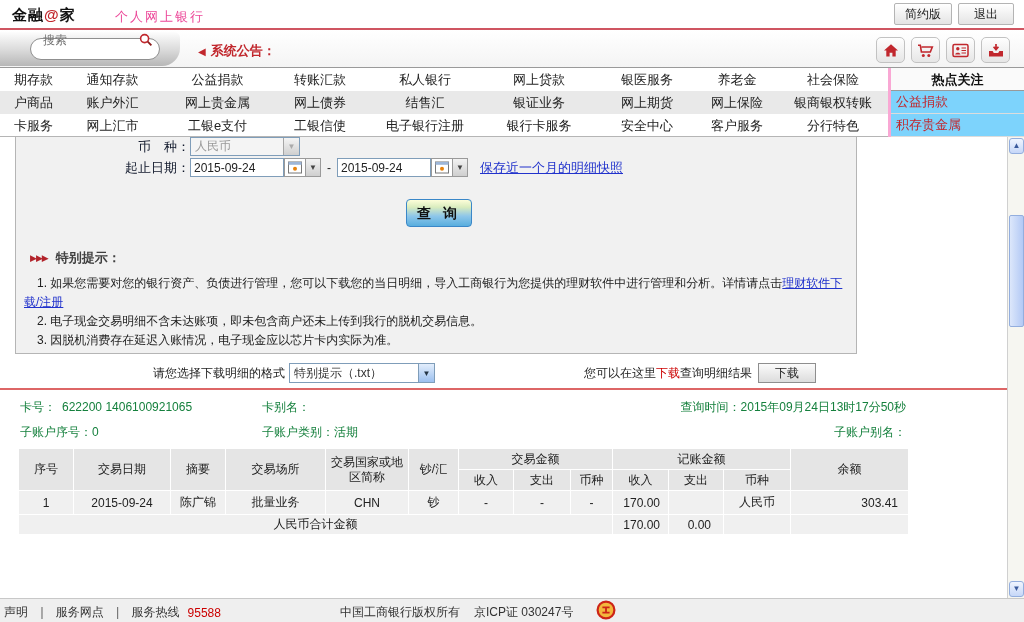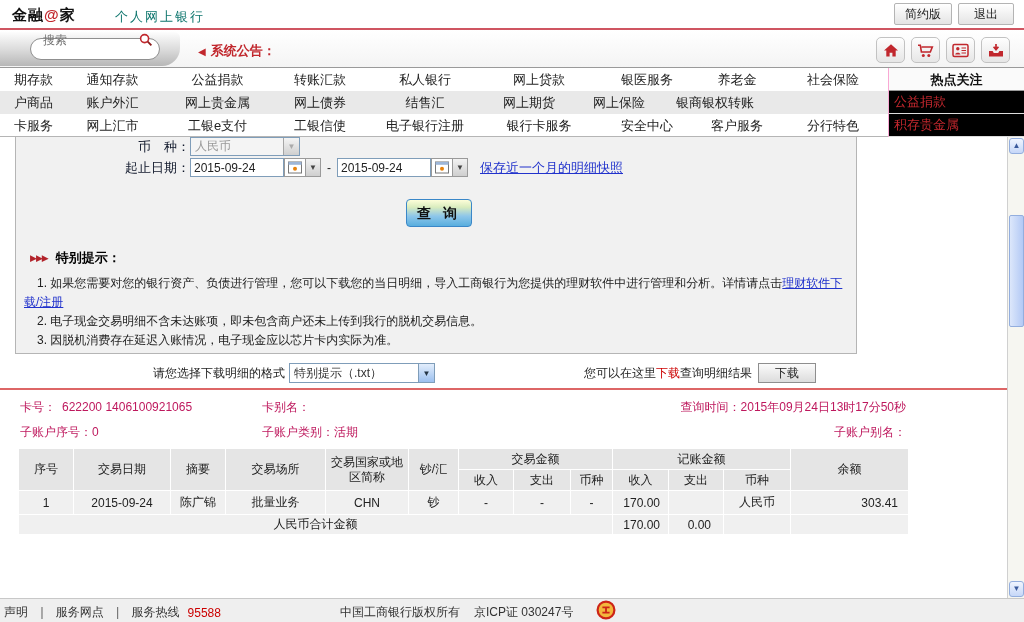--- a/index.html
+++ b/index.html
@@ -4,21 +4,21 @@
 <style>
   * { box-sizing: border-box; margin: 0; padding: 0; }
   html,body { width:1024px; height:622px; }
   body { font-family:"Liberation Sans","DejaVu Sans",sans-serif; font-size:12px; color:#333; background:#fff; overflow:hidden; }
   #app { position:relative; width:1024px; height:622px; background:#fff; }
 
   
   .topbar { position:relative; height:30px; background:#fff; border-bottom:2px solid #cf5561; }
   .logo { position:absolute; left:12px; top:6px; font-size:15px; font-weight:bold; color:#111; letter-spacing:1px; }
   .logo .at { color:#c1272d; }
-  .logo-sub { position:absolute; left:115px; top:8px; font-size:13px; color:#0f766e; letter-spacing:2px; }
+  .logo-sub { position:absolute; left:115px; top:8px; font-size:13px; color:#ec4899; letter-spacing:2px; }
   .topbar-btns { position:absolute; right:10px; top:3px; display:flex; gap:6px; }
   .g-btn { display:inline-block; min-width:56px; height:22px; line-height:20px; text-align:center; padding:0 10px;
            background:linear-gradient(180deg,#ffffff,#e4e4e4); border:1px solid #b4b4b4; border-radius:2px;
            color:#222; font-size:12px; cursor:pointer; }
 
   
   .toolbar { position:relative; height:38px; background:linear-gradient(180deg,#ffffff,#f4f4f4); border-bottom:1px solid #9a9a9a; }
   .search-tab { position:absolute; left:0; top:2px; width:180px; height:34px;
                 background:linear-gradient(180deg,#fdfdfd 0%,#d9d9d9 55%,#b7b7b7 100%);
                 border-radius:0 6px 18px 0; }
@@ -32,21 +32,21 @@
   .icon-btn { width:29px; height:26px; border:1px solid #c2c2c2; border-radius:5px;
               background:linear-gradient(180deg,#fefefe,#e6e6e6); display:flex; align-items:center; justify-content:center; cursor:pointer; }
 
   
   .nav { position:relative; height:69px; border-bottom:1px solid #b5b5b5; background:#fff; }
   .nav-row { display:flex; height:23px; line-height:23px; width:888px; }
   .nav-row.alt { background:#e9e9e9; }
   .nav-cell { text-align:center; font-size:13px; color:#222; cursor:pointer; white-space:nowrap; overflow:hidden; }
   .c1{width:60px; text-align:left; padding-left:14px;} .c2{width:105px;} .c3{width:105px;} .c4{width:100px;}
   .c5{width:110px;} .c6{width:118px;} .c7{width:98px;} .c8{width:82px;} .c9{width:110px;}
-  .hot { position:absolute; right:0; top:0; width:136px; height:69px; background:#000000; border-left:1px solid #f9a8d4; }
+  .hot { position:absolute; right:0; top:0; width:136px; height:69px; background:#7dd3fc; border-left:3px solid #f9a8d4; }
   .hot-title { height:23px; line-height:23px; text-align:center; font-weight:bold; font-size:13px; color:#111; border-bottom:1px solid #999; background:#fafafa; }
   .hot-link { height:23px; line-height:22px; padding-left:5px; color:#c1272d; font-size:13px; border-bottom:1px solid #dcdcdc; cursor:pointer; }
 
   
   .content { position:relative; height:461px; background:#fff; }
   .panel { position:absolute; left:15px; top:0; width:842px; height:217px; background:#f1f1f1;
            border:1px solid #b5b5b5; border-top:none; }
   .form-row { position:absolute; display:flex; align-items:center; }
   .flabel { width:94px; text-align:right; color:#0f172a; font-size:13px; }
   .xp-box { height:19px; border:1px solid #7f9db9; background:#fff; display:flex; align-items:center; }
@@ -62,36 +62,36 @@
                display:flex; align-items:center; justify-content:center; font-size:8px; color:#444; cursor:pointer; }
   .dash { margin:0 6px; color:#222; }
   a.blue-link { color:#2233cc; text-decoration:underline; cursor:pointer; }
   .snap-link { margin-left:12px; font-size:13px; }
   .query-btn { position:absolute; left:390px; top:62px; width:66px; height:28px; border:1px solid #3a87c8; border-radius:4px;
                background:linear-gradient(180deg,#fdfed9 0%,#d9ecbe 28%,#8ec6ea 62%,#58aede 100%);
                font-size:14px; font-weight:bold; color:#111; letter-spacing:4px; text-align:center; line-height:26px; cursor:pointer; }
   .notice { position:absolute; left:8px; right:8px; top:112px; }
   .notice-title { display:flex; align-items:center; gap:8px; margin-left:6px; margin-bottom:7px; }
   .notice-title .arrows { color:#b2222a; font-size:9px; letter-spacing:-1px; }
-  .notice-title .t { color:#000000; font-weight:bold; font-size:13px; }
+  .notice-title .t { color:#404040; font-weight:bold; font-size:13px; }
   .notice p { line-height:19px; color:#222; }
   .notice .p1 { text-indent:13px; }
   .notice .pn { padding-left:13px; }
 
   .dl-row { position:absolute; top:225px; left:0; width:1007px; height:22px; }
   .dl-label { position:absolute; left:150px; width:135px; line-height:22px; text-align:right; color:#222; }
   .dl-select { position:absolute; left:289px; top:1px; width:146px; height:20px; }
   .dl-hint { position:absolute; left:480px; width:272px; line-height:22px; text-align:right; color:#222; }
   .dl-hint .red { color:#cc0000; }
   .dl-btn { position:absolute; left:758px; top:1px; width:58px; height:20px; line-height:18px; text-align:center;
             background:linear-gradient(180deg,#fbfbfb,#dcdcdc); border:1px solid #8e8e8e; color:#222; cursor:pointer; }
 
   .red-sep { position:absolute; top:251px; left:0; width:1007px; height:2px; background:#d66; }
 
-  .acct-a, .acct-b { position:absolute; left:0; width:1007px; height:22px; line-height:22px; color:#be185d; }
+  .acct-a, .acct-b { position:absolute; left:0; width:1007px; height:22px; line-height:22px; color:#15803d; }
   .acct-a { top:259px; } .acct-b { top:284px; }
   .pos20 { position:absolute; left:20px; } .pos262 { position:absolute; left:262px; }
   .posR { position:absolute; left:600px; width:306px; text-align:right; }
 
   table.detail { position:absolute; left:18px; top:311px; width:890px; border-collapse:collapse; table-layout:fixed; }
   table.detail td { border:1px solid #ffffff; font-size:12px; color:#222; text-align:center; overflow:hidden; }
   table.detail .hd td { background:#e5e5e5; height:21px; line-height:15px; }
   table.detail .dr td { background:#f0f0f0; height:24px; }
   table.detail .tr2 td { background:#f0f0f0; height:20px; }
   td.num { text-align:right !important; padding-right:8px; }
@@ -183,20 +183,21 @@
       <span class="nav-cell c7">银医服务</span>
       <span class="nav-cell c8">养老金</span>
       <span class="nav-cell c9">社会保险</span>
     </div>
     <div class="nav-row alt">
       <span class="nav-cell c1">户商品</span>
       <span class="nav-cell c2">账户外汇</span>
       <span class="nav-cell c3">网上贵金属</span>
       <span class="nav-cell c4">网上债券</span>
       <span class="nav-cell c5">结售汇</span>
+      <span class="nav-cell c6">银证业务</span>
       <span class="nav-cell c7">网上期货</span>
       <span class="nav-cell c8">网上保险</span>
       <span class="nav-cell c9">银商银权转账</span>
     </div>
     <div class="nav-row">
       <span class="nav-cell c1">卡服务</span>
       <span class="nav-cell c2">网上汇市</span>
       <span class="nav-cell c3">工银e支付</span>
       <span class="nav-cell c4">工银信使</span>
       <span class="nav-cell c5">电子银行注册</span>

